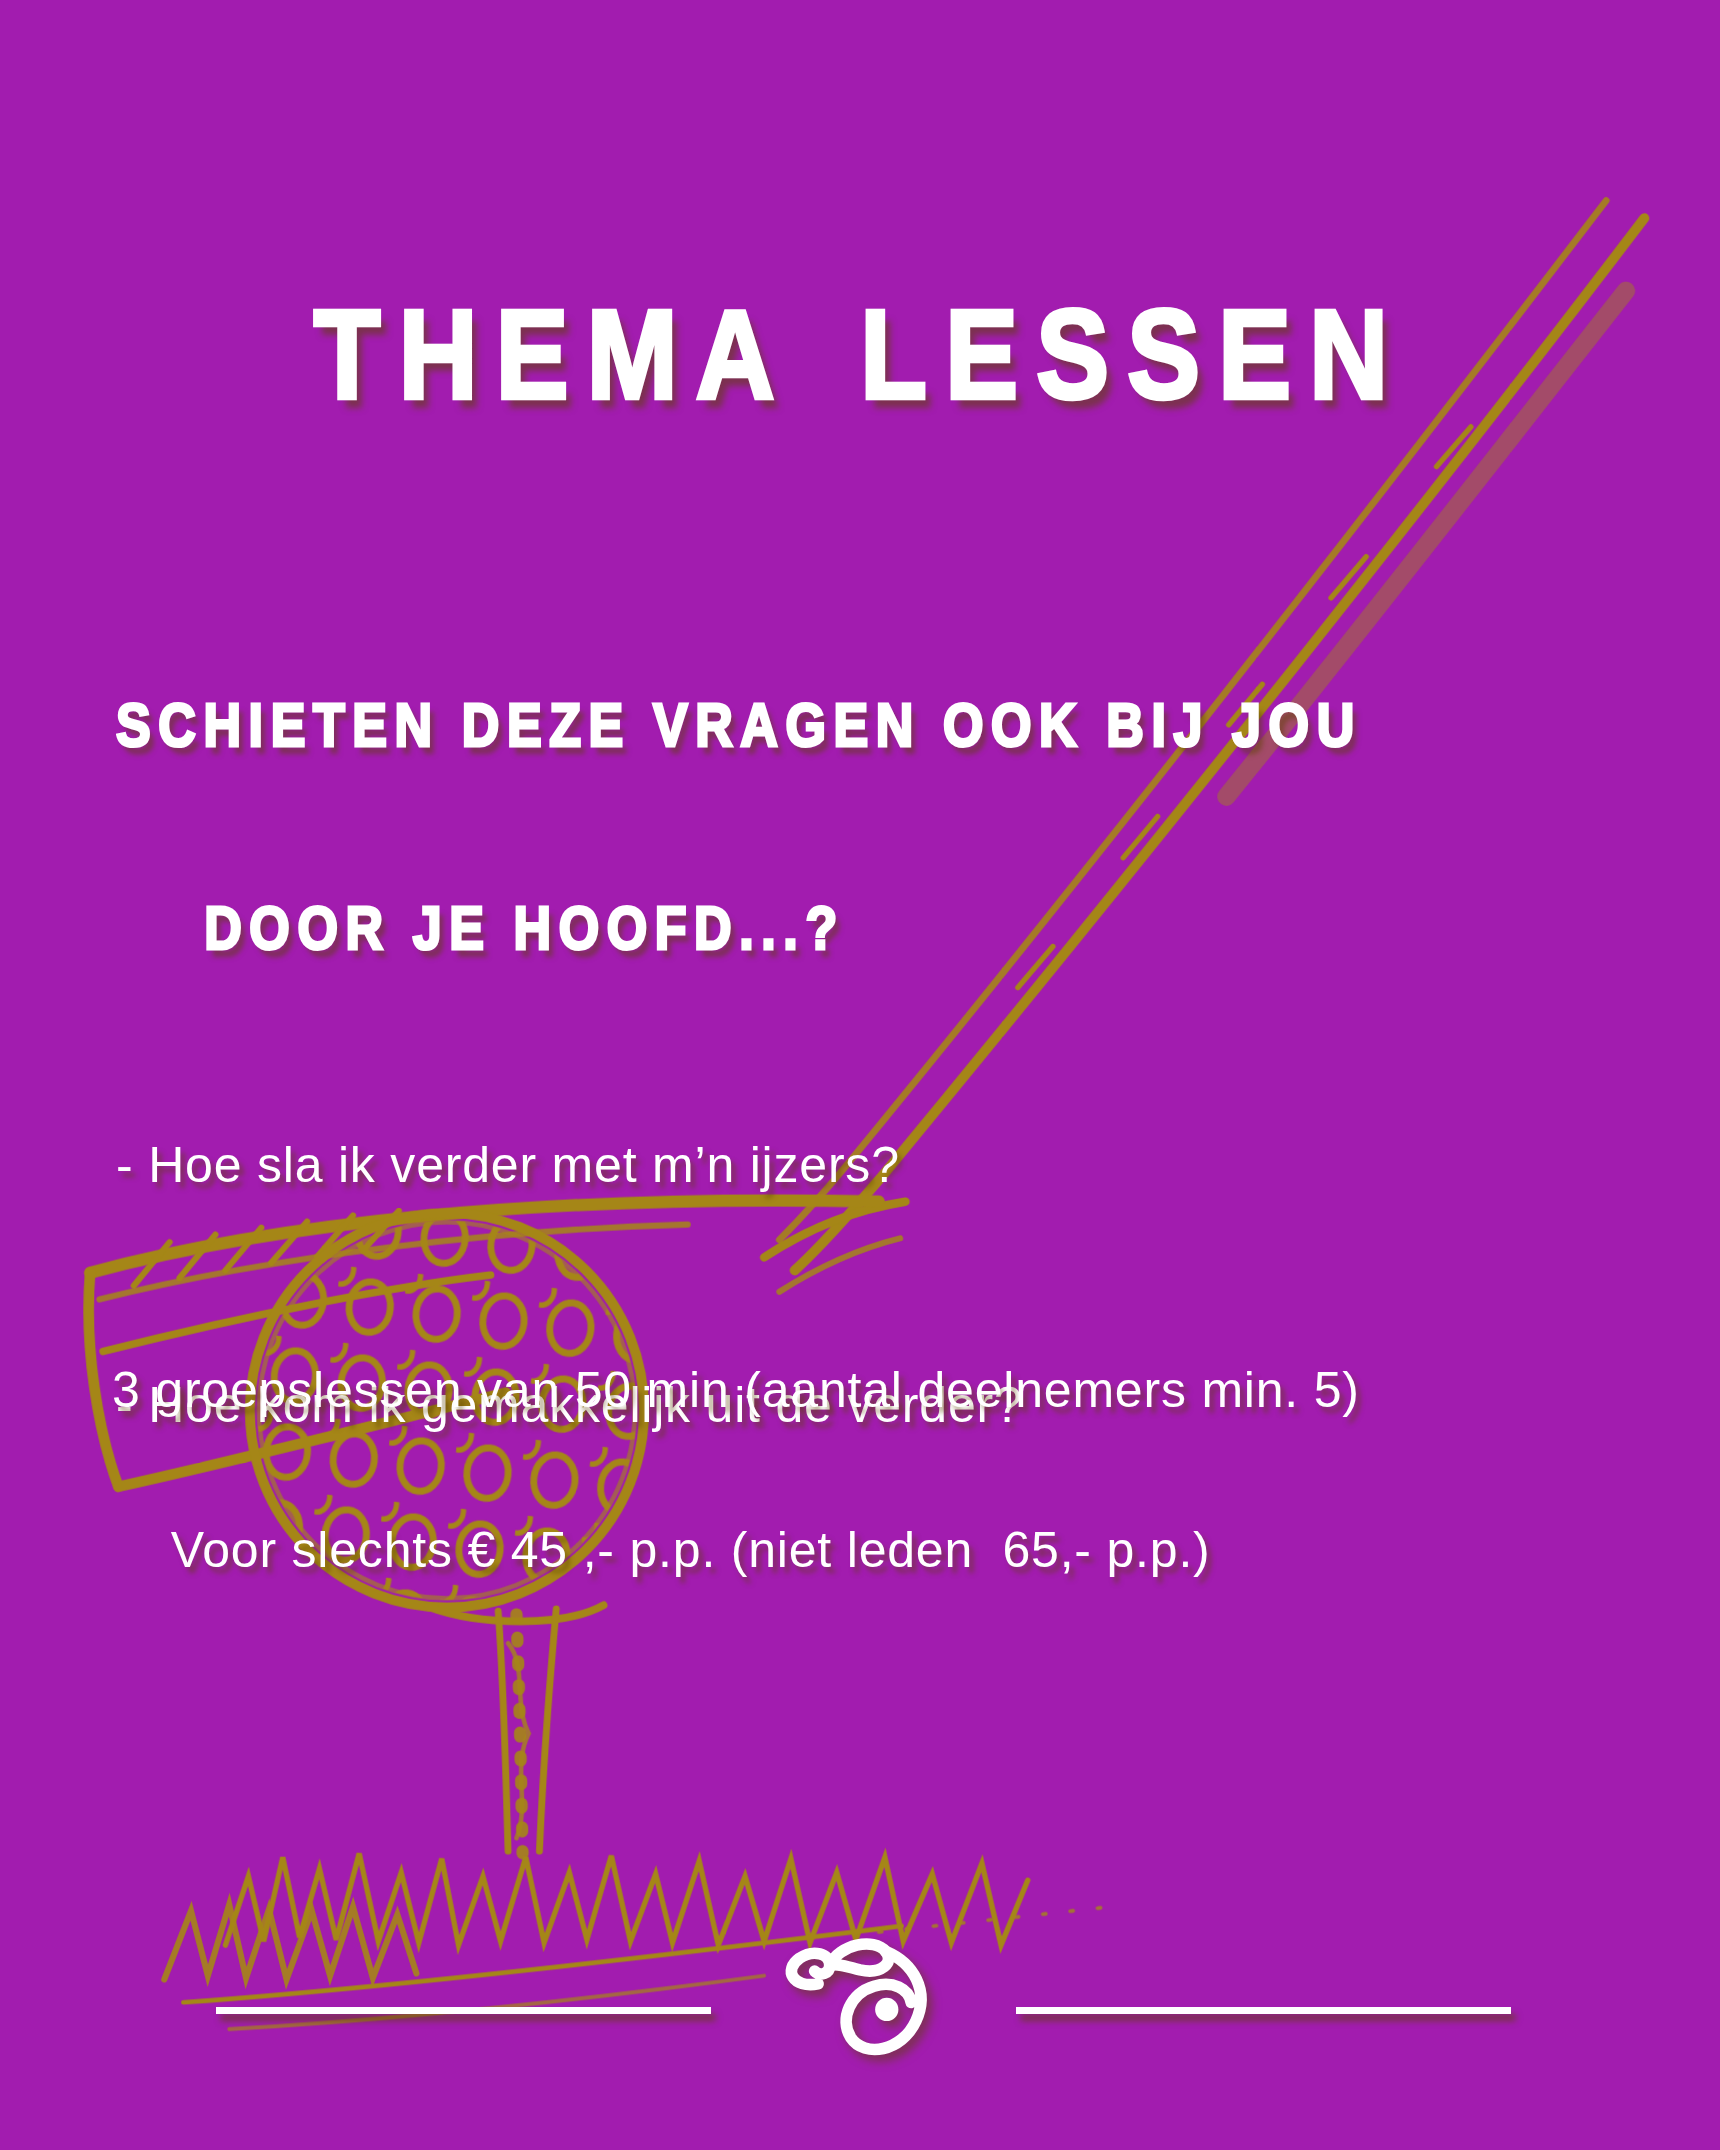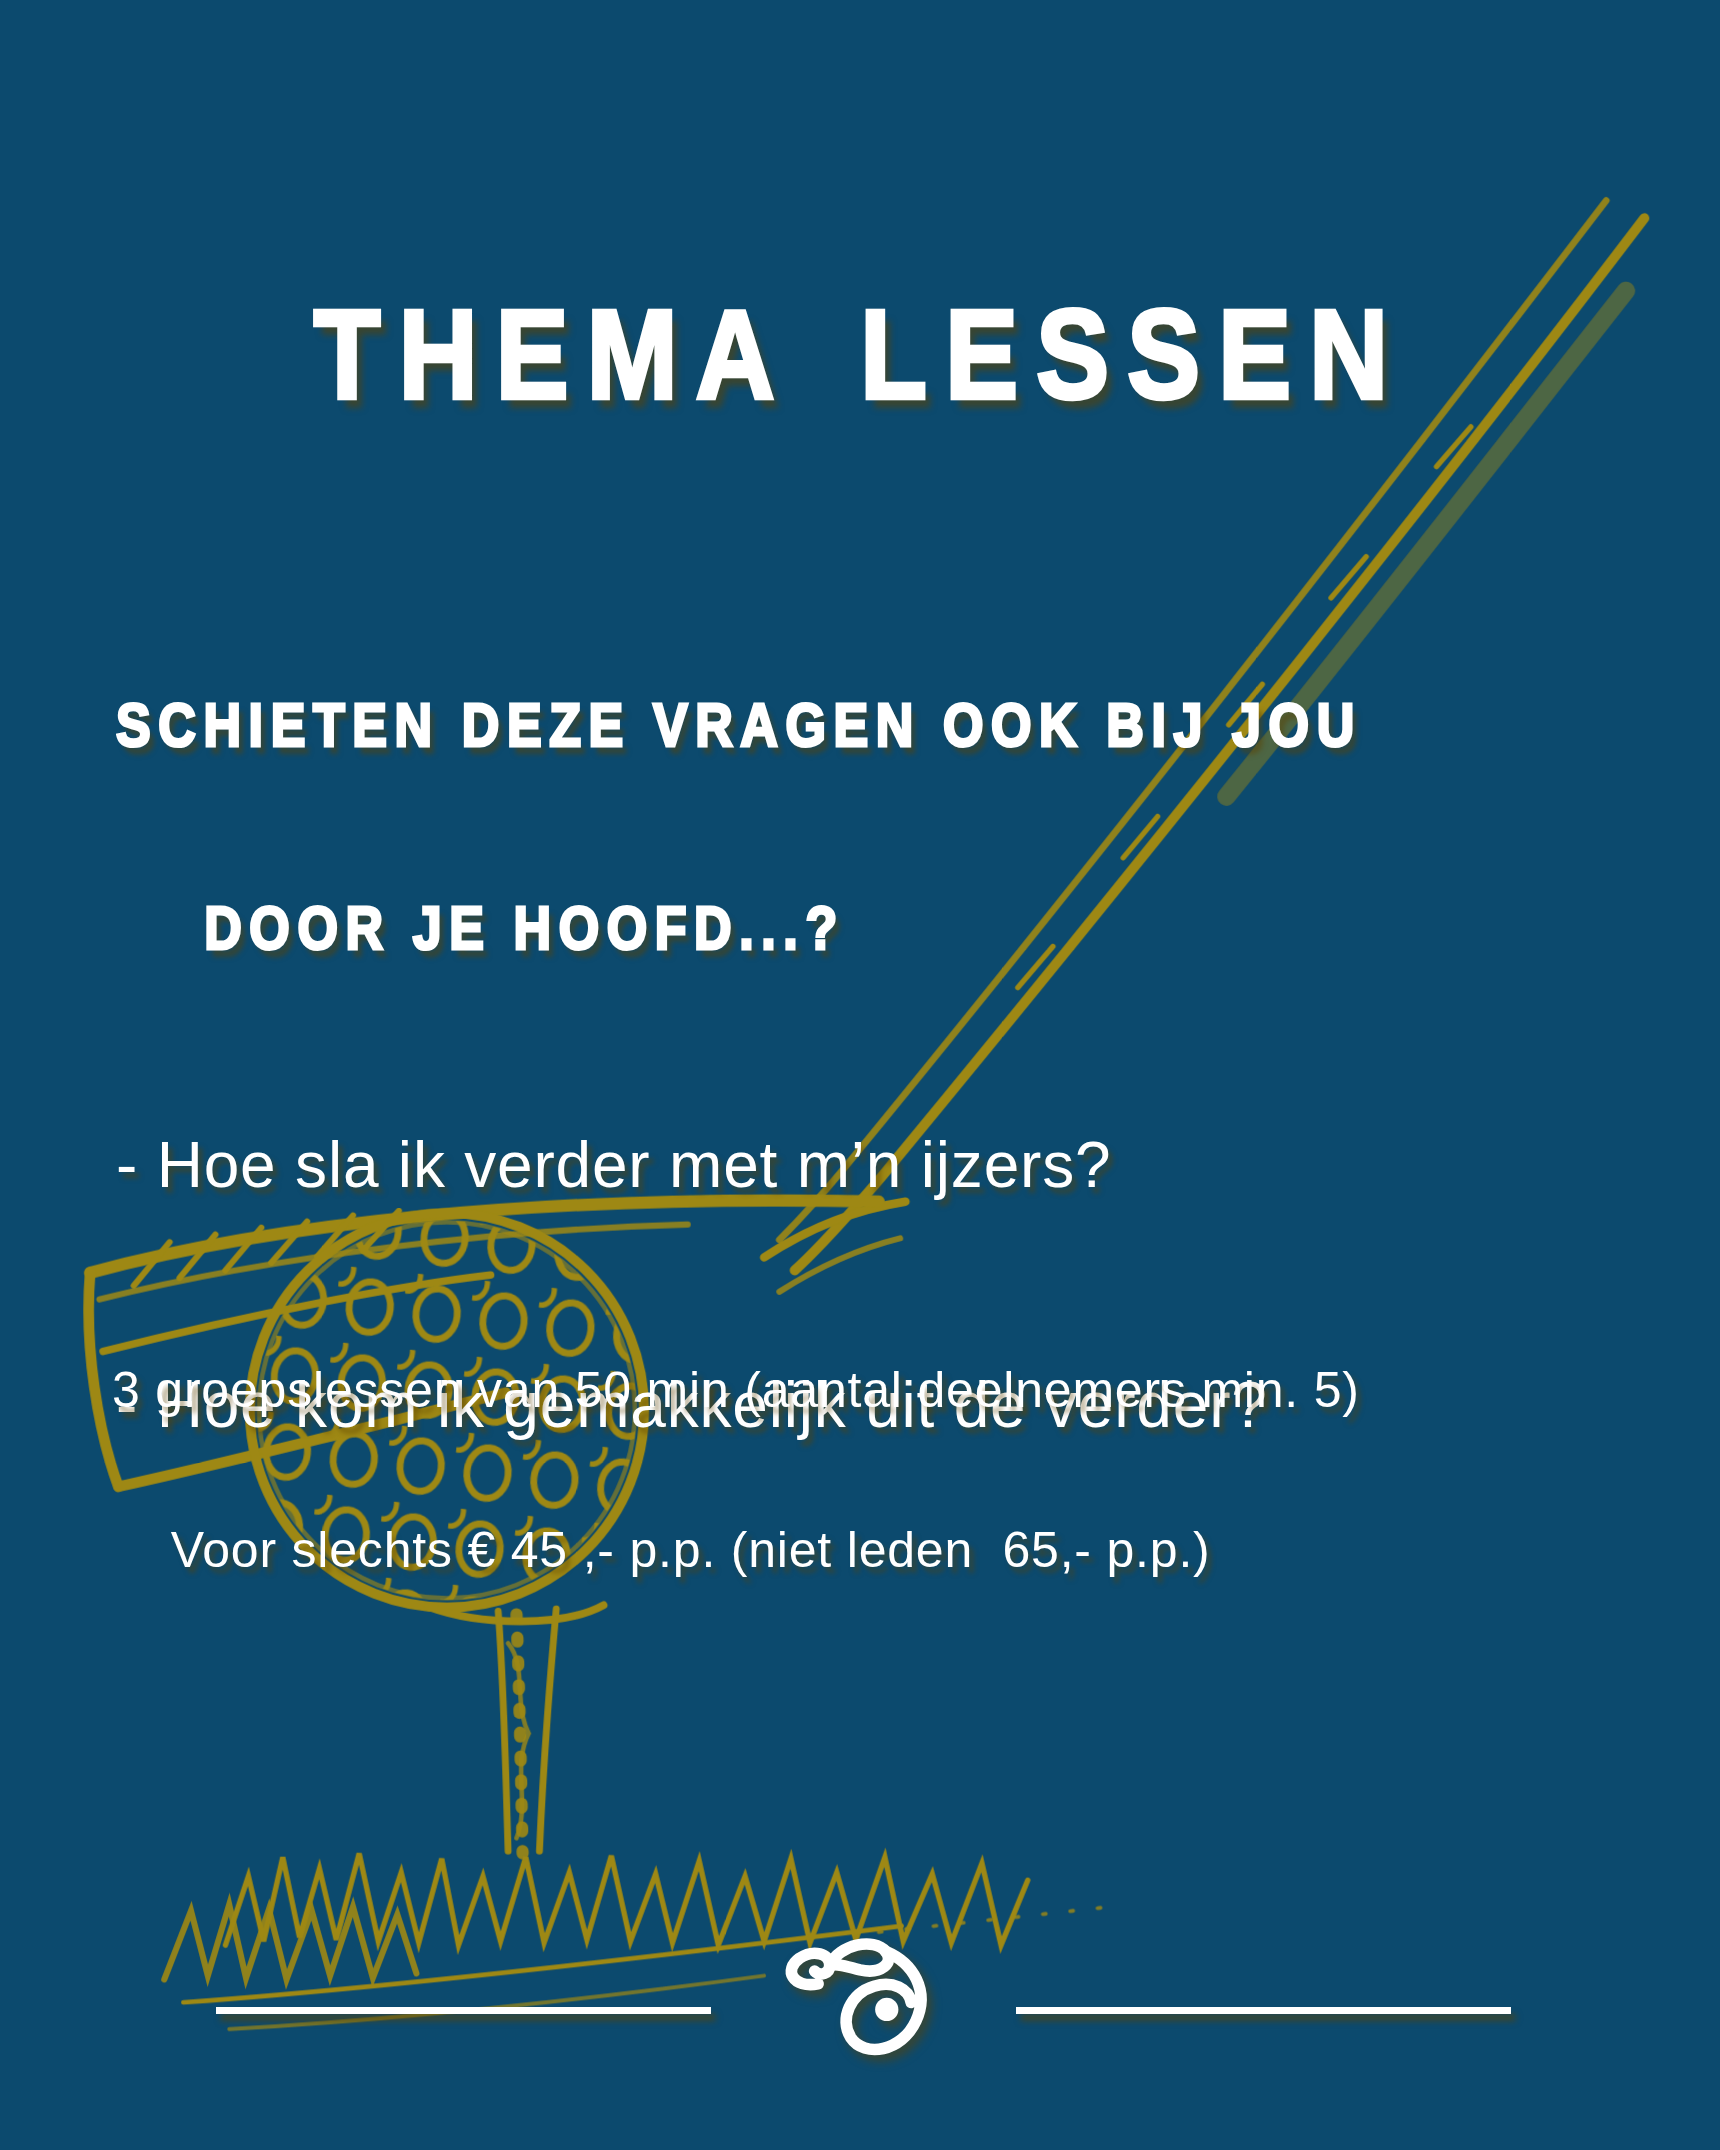--- a/index.html
+++ b/index.html
@@ -4,21 +4,21 @@
 <style>
   html, body {
     margin: 0;
     padding: 0;
     background: #d8a902;
   }
   .poster {
     position: relative;
     width: 1720px;
     height: 2151px;
-    background: #0c4a6e;
+    background: #a21caf;
     overflow: hidden;
     font-family: "Liberation Sans", sans-serif;
   }
 
   
   .sketch {
     position: absolute;
     left: 0; top: 0;
     width: 1720px;
     height: 2151px;
@@ -64,21 +64,21 @@
 
   
   .questions {
     position: absolute;
     left: 116px;
     top: 965px;
     margin: 0;
     padding: 0;
     list-style: none;
     color: #ffffff;
-    font-size: 64px;
+    font-size: 50px;
     font-weight: 400;
     line-height: 80px;
     letter-spacing: 0.8px;
     text-shadow: 4.6px 6.1px 5.3px rgba(92, 66, 0, 0.5);
     white-space: pre;
   }
 
   
   .offer {
     position: absolute;

